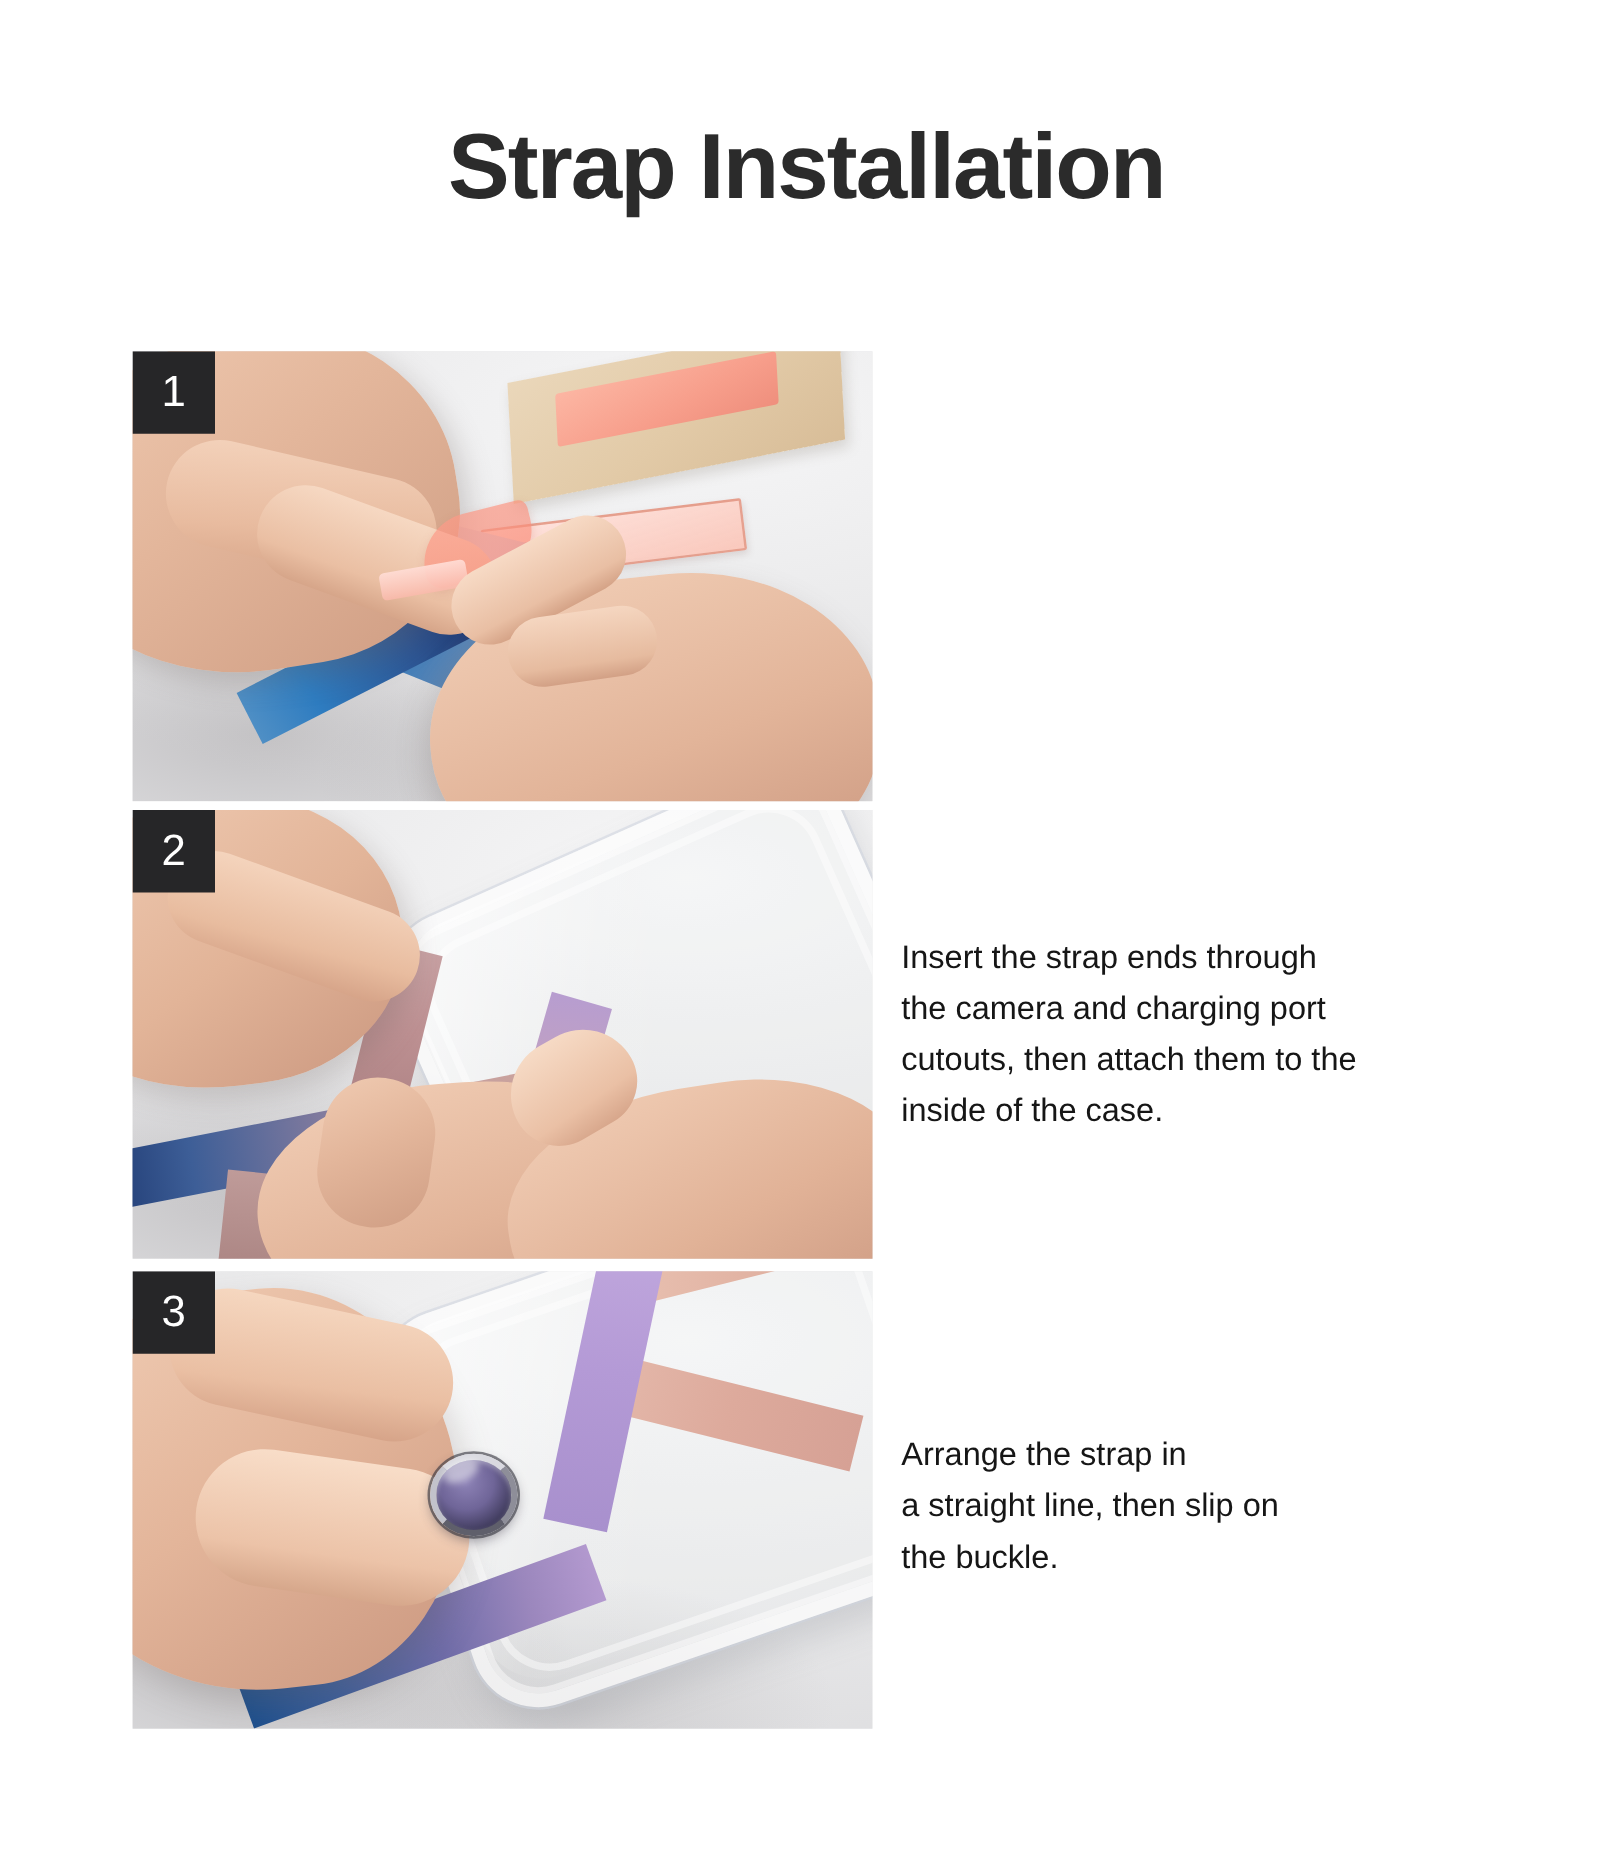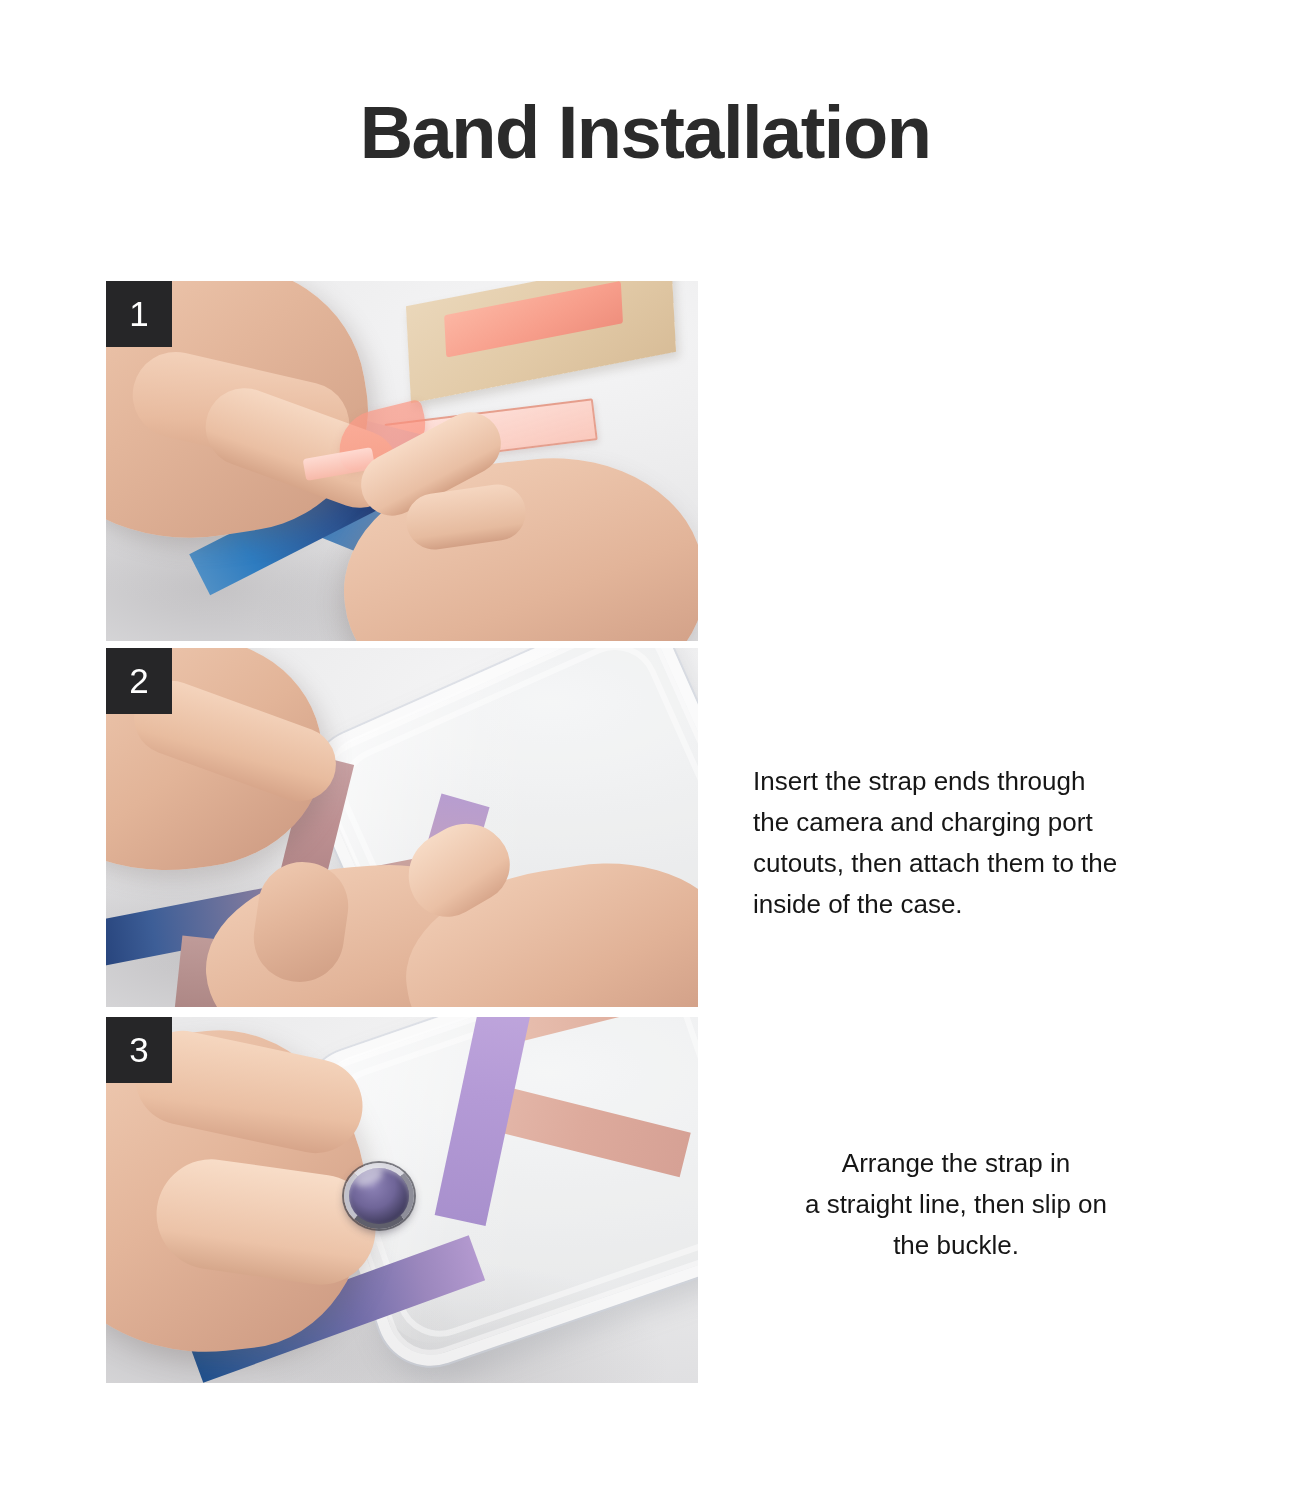--- a/index.html
+++ b/index.html
@@ -85,22 +85,22 @@
     position: absolute;
     left: 615px;
     width: 470px;
     font-size: 26px;
     line-height: 41px;
     color: #161616;
     font-family: "Liberation Sans", sans-serif;
     white-space: pre-line;
   }
   .step-row.s1 .caption { top: 118px; }
-  .step-row.s2 .caption { top: 113px; margin-left: 32px; }
-  .step-row.s3 .caption { top: 126px; text-align: center; }
+  .step-row.s2 .caption { top: 97px; }
+  .step-row.s3 .caption { top: 126px; }
 
   
   .scene { position: absolute; inset: 0; }
 
   
   .desk {
     position: absolute; inset: 0;
     background:
       radial-gradient(120% 90% at 75% 15%, #f6f6f7 0%, #ececed 45%, #dfdfe1 100%);
   }
@@ -409,21 +409,21 @@
   }
 
   
   .soft { filter: blur(0.4px); }
 </style>
 </head>
 <body>
 
 <div class="page">
 
-  <h1 class="page-title">Band Installation</h1>
+  <h1 class="page-title">Strap Installation</h1>
 
   <div class="steps">
 
     <div class="step-row s1">
 
       <div class="photo p1">
         <div class="scene soft">
           <div class="desk"></div>
           <div class="desk-shadow"></div>
 

